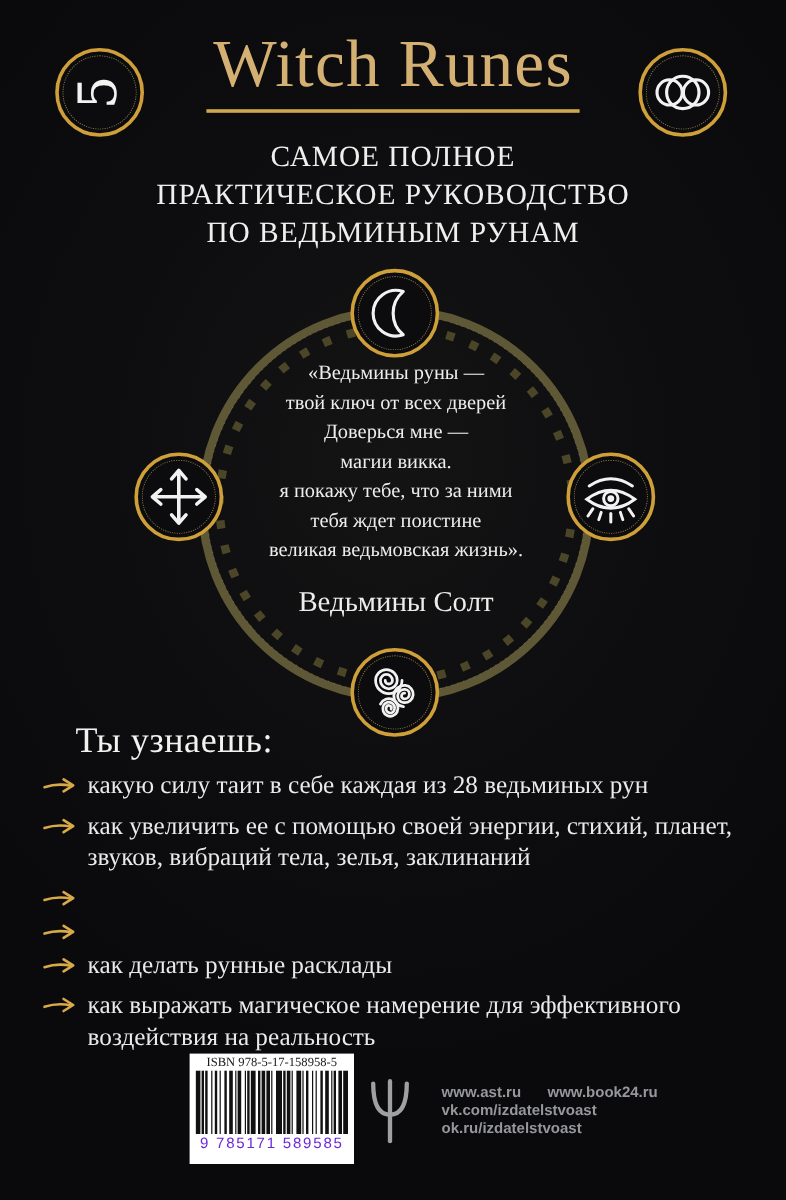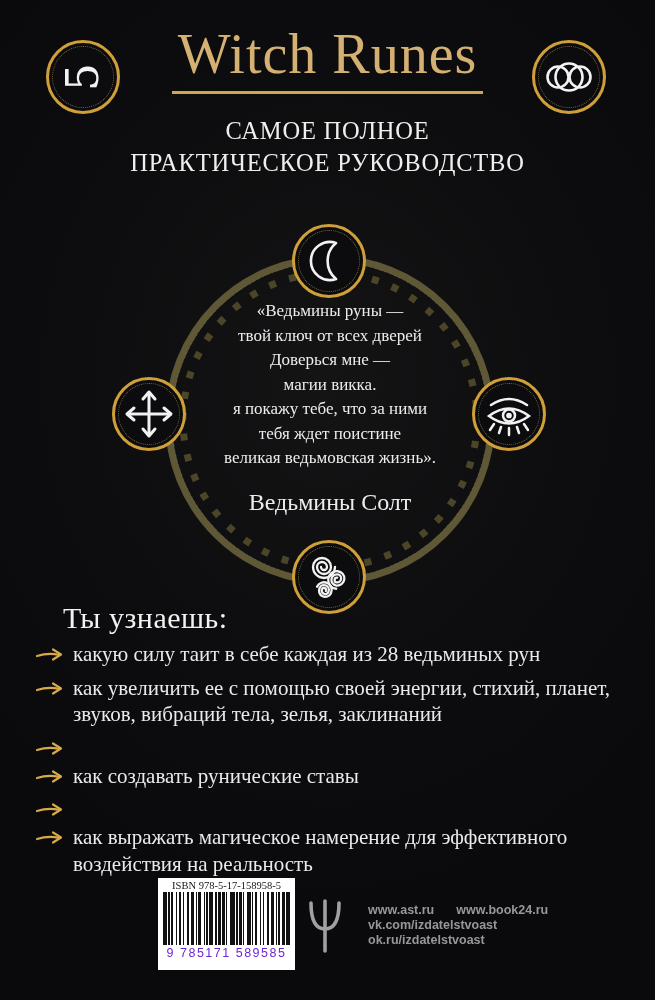--- a/index.html
+++ b/index.html
@@ -109,20 +109,21 @@
         <circle cx="15" cy="20" r="10.5"></circle>
         <circle cx="37" cy="20" r="10.5"></circle>
         <circle cx="26" cy="20" r="13.5"></circle>
       </g>
     </svg>
   </div>
 
   <div class="subtitle">
     <div>САМОЕ ПОЛНОЕ</div>
     <div>ПРАКТИЧЕСКОЕ РУКОВОДСТВО</div>
+    <div>ПО ВЕДЬМИНЫМ РУНАМ</div>
   </div>
 
   <div class="seal-ring"></div>
   <svg class="seal-squares" viewBox="0 0 330 330">
     <circle cx="165" cy="165" r="158" fill="none" stroke="rgba(190,170,110,0.30)" stroke-width="1" stroke-dasharray="1 4"></circle>
     <circle cx="165" cy="165" r="147" fill="none" stroke="#4c4628" stroke-width="7" stroke-dasharray="7 14"></circle>
   </svg>
 
   <div class="quote">
     <div>«Ведьмины руны —</div>
@@ -208,29 +209,29 @@
         </g>
       </svg>
     </li>
     <li class="learn-item">
       <svg class="arrow" width="28" height="15" viewBox="0 0 28 15">
         <g fill="none" stroke="#d8a948" stroke-width="2.2" stroke-linecap="round" stroke-linejoin="round">
           <path d="M1,9 Q12,5.5 23,7.8"></path>
             <path d="M17,2.5 L25,7.5 L17,12.5"></path>
         </g>
       </svg>
-      <span class="item-text">как создавать рунические ставы</span>
-    </li>
-    <li class="learn-item">
-      <svg class="arrow" width="28" height="15" viewBox="0 0 28 15">
-        <g fill="none" stroke="#d8a948" stroke-width="2.2" stroke-linecap="round" stroke-linejoin="round">
-          <path d="M1,9 Q12,5.5 23,7.8"></path>
-            <path d="M17,2.5 L25,7.5 L17,12.5"></path>
-        </g>
-      </svg>
+    </li>
+    <li class="learn-item">
+      <svg class="arrow" width="28" height="15" viewBox="0 0 28 15">
+        <g fill="none" stroke="#d8a948" stroke-width="2.2" stroke-linecap="round" stroke-linejoin="round">
+          <path d="M1,9 Q12,5.5 23,7.8"></path>
+            <path d="M17,2.5 L25,7.5 L17,12.5"></path>
+        </g>
+      </svg>
+      <span class="item-text">как делать рунные расклады</span>
     </li>
     <li class="learn-item">
       <svg class="arrow" width="28" height="15" viewBox="0 0 28 15">
         <g fill="none" stroke="#d8a948" stroke-width="2.2" stroke-linecap="round" stroke-linejoin="round">
           <path d="M1,9 Q12,5.5 23,7.8"></path>
             <path d="M17,2.5 L25,7.5 L17,12.5"></path>
         </g>
       </svg>
       <span class="item-text">как выражать магическое намерение для эффективного воздействия на реальность</span>
     </li>

